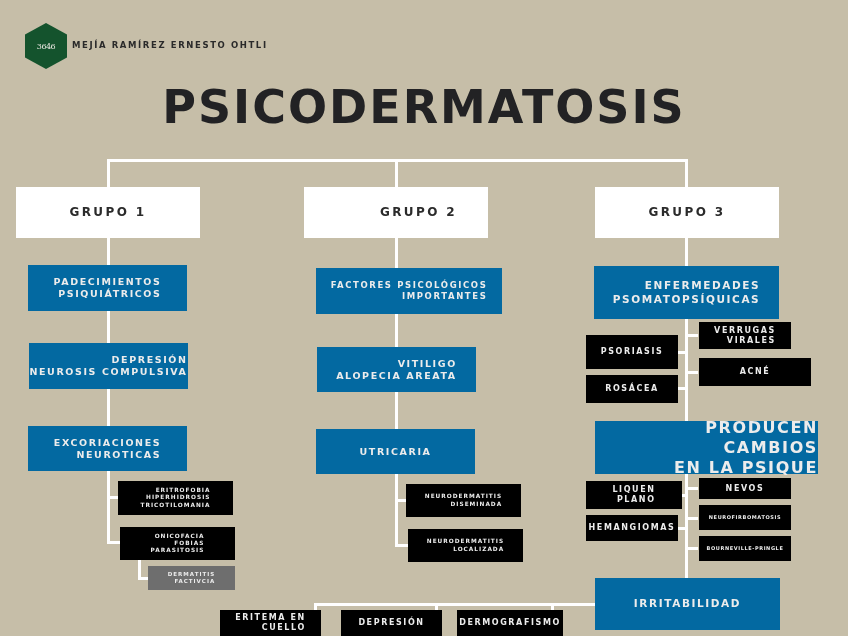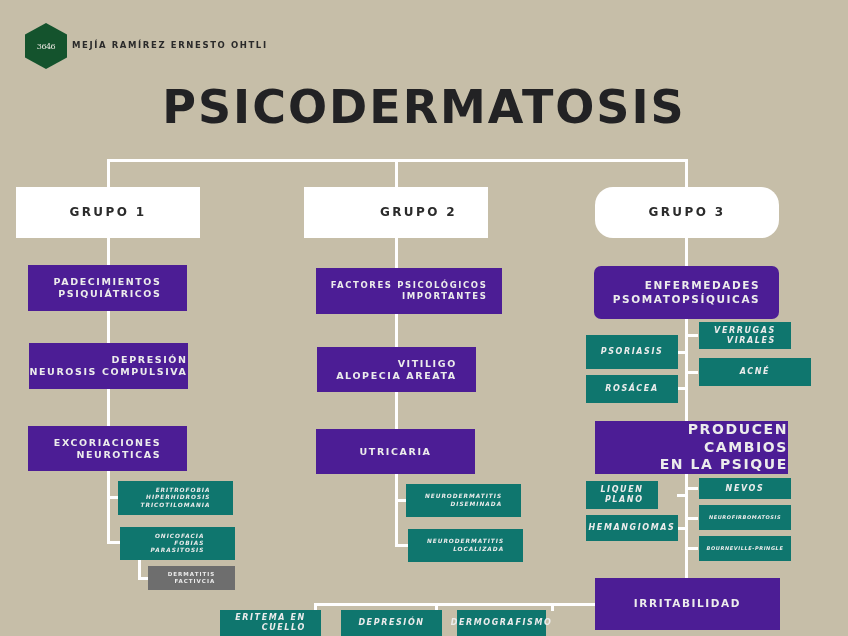--- a/index.html
+++ b/index.html
@@ -26,22 +26,22 @@
     .title {
       left: 0; width: 848px; top: 80px; text-align: center;
       font-size: 46px; font-weight: bold; color: #222224; letter-spacing: 2px;
     }
     .box {
       display: flex; align-items: center; justify-content: center; text-align: right;
       font-weight: bold; letter-spacing: 1.6px; line-height: 1.25;
       white-space: pre-line;
     }
     .white { background: #ffffff; color: #2b2b2b; font-size: 12px; letter-spacing: 2.4px; }
-    .dark { background: #4c1d95; color: #ececec; font-size: 9.5px; }
-    .gray { background: #0f766e; color: #ececec; font-size: 8px; font-style: italic; }
+    .dark { background: #0369a1; color: #ececec; font-size: 9.5px; }
+    .gray { background: #000000; color: #ececec; font-size: 8px; }
     .lgray { background: #6e6e6e; color: #ececec; font-size: 5.5px; }
     .tiny { font-size: 5.8px; letter-spacing: 1px; }
   </style>
 </head>
 <body>
 
 <div class="line" style="left:107px; top:159px; width:581px; height:3px;"></div>
 <div class="line" style="left:395px; top:159px; width:3px; height:30px;"></div>
 <div class="line" style="left:107px; top:159px; width:3px; height:384px;"></div>
 <div class="line" style="left:395px; top:159px; width:3px; height:388px;"></div>
@@ -71,21 +71,21 @@
 <div class="line" style="left:551px; top:603px; width:3px; height:8px;"></div>
 
 <div class="abs logo">
   <span>3646</span>
 </div>
 <div class="abs author">MEJÍA RAMÍREZ ERNESTO OHTLI</div>
 <div class="abs title">PSICODERMATOSIS</div>
 
 <div class="abs box white" style="left:16px; top:187px; width:184px; height:51px;">GRUPO 1</div>
 <div class="abs box white" style="left:304px; top:187px; width:184px; height:51px;padding-left:45px;">GRUPO 2</div>
-<div class="abs box white" style="left:595px; top:187px; width:184px; height:51px;border-radius:18px;">GRUPO 3</div>
+<div class="abs box white" style="left:595px; top:187px; width:184px; height:51px;">GRUPO 3</div>
 
 <div class="abs box dark" style="left:28px; top:265px; width:159px; height:46px;">PADECIMIENTOS
 PSIQUIÁTRICOS</div>
 <div class="abs box dark" style="left:29px; top:343px; width:159px; height:46px;">DEPRESIÓN
 NEUROSIS COMPULSIVA</div>
 <div class="abs box dark" style="left:28px; top:426px; width:159px; height:45px;">EXCORIACIONES
 NEUROTICAS</div>
 <div class="abs box gray tiny" style="left:118px; top:481px; width:115px; height:34px;">ERITROFOBIA
 HIPERHIDROSIS
 TRICOTILOMANIA</div>
@@ -98,34 +98,34 @@
 <div class="abs box dark" style="left:316px; top:268px; width:186px; height:46px; font-size:8.5px;">FACTORES PSICOLÓGICOS
 IMPORTANTES</div>
 <div class="abs box dark" style="left:317px; top:347px; width:159px; height:45px;">VITILIGO
 ALOPECIA AREATA</div>
 <div class="abs box dark" style="left:316px; top:429px; width:159px; height:45px;">UTRICARIA</div>
 <div class="abs box gray tiny" style="left:406px; top:484px; width:115px; height:33px;">NEURODERMATITIS
 DISEMINADA</div>
 <div class="abs box gray tiny" style="left:408px; top:529px; width:115px; height:33px;">NEURODERMATITIS
 LOCALIZADA</div>
 
-<div class="abs box dark" style="left:594px; top:266px; width:185px; height:53px; font-size:10.5px;border-radius:7px;">ENFERMEDADES
+<div class="abs box dark" style="left:594px; top:266px; width:185px; height:53px; font-size:10.5px;">ENFERMEDADES
 PSOMATOPSÍQUICAS</div>
 <div class="abs box gray" style="left:586px; top:335px; width:92px; height:34px;">PSORIASIS</div>
 <div class="abs box gray" style="left:586px; top:375px; width:92px; height:28px;">ROSÁCEA</div>
 <div class="abs box gray" style="left:699px; top:322px; width:92px; height:27px;">VERRUGAS
 VIRALES</div>
 <div class="abs box gray" style="left:699px; top:358px; width:112px; height:28px;">ACNÉ</div>
 
-<div class="abs box dark" style="left:595px; top:421px; width:193px; height:53px; font-size:14px;padding-left:38px;">PRODUCEN CAMBIOS
+<div class="abs box dark" style="left:595px; top:421px; width:223px; height:53px; font-size:16px;padding-left:38px;">PRODUCEN CAMBIOS
 EN LA PSIQUE</div>
-<div class="abs box gray" style="left:586px; top:481px; width:72px; height:28px;">LIQUEN
+<div class="abs box gray" style="left:586px; top:481px; width:96px; height:28px;">LIQUEN
 PLANO</div>
 <div class="abs box gray" style="left:586px; top:515px; width:92px; height:26px;">HEMANGIOMAS</div>
 <div class="abs box gray" style="left:699px; top:478px; width:92px; height:21px;">NEVOS</div>
 <div class="abs box gray" style="left:699px; top:505px; width:92px; height:25px; font-size:5px; letter-spacing:0.6px;">NEUROFIRBOMATOSIS</div>
 <div class="abs box gray" style="left:699px; top:536px; width:92px; height:25px; font-size:5px; letter-spacing:0.6px;">BOURNEVILLE-PRINGLE</div>
 
 <div class="abs box dark" style="left:595px; top:578px; width:185px; height:52px; font-size:10.5px;">IRRITABILIDAD</div>
 <div class="abs box gray" style="left:220px; top:610px; width:101px; height:26px;">ERITEMA EN
 CUELLO</div>
 <div class="abs box gray" style="left:341px; top:610px; width:101px; height:26px;">DEPRESIÓN</div>
-<div class="abs box gray" style="left:457px; top:610px; width:89px; height:26px;">DERMOGRAFISMO</div>
+<div class="abs box gray" style="left:457px; top:610px; width:106px; height:26px;">DERMOGRAFISMO</div>
 
 </body></html>

